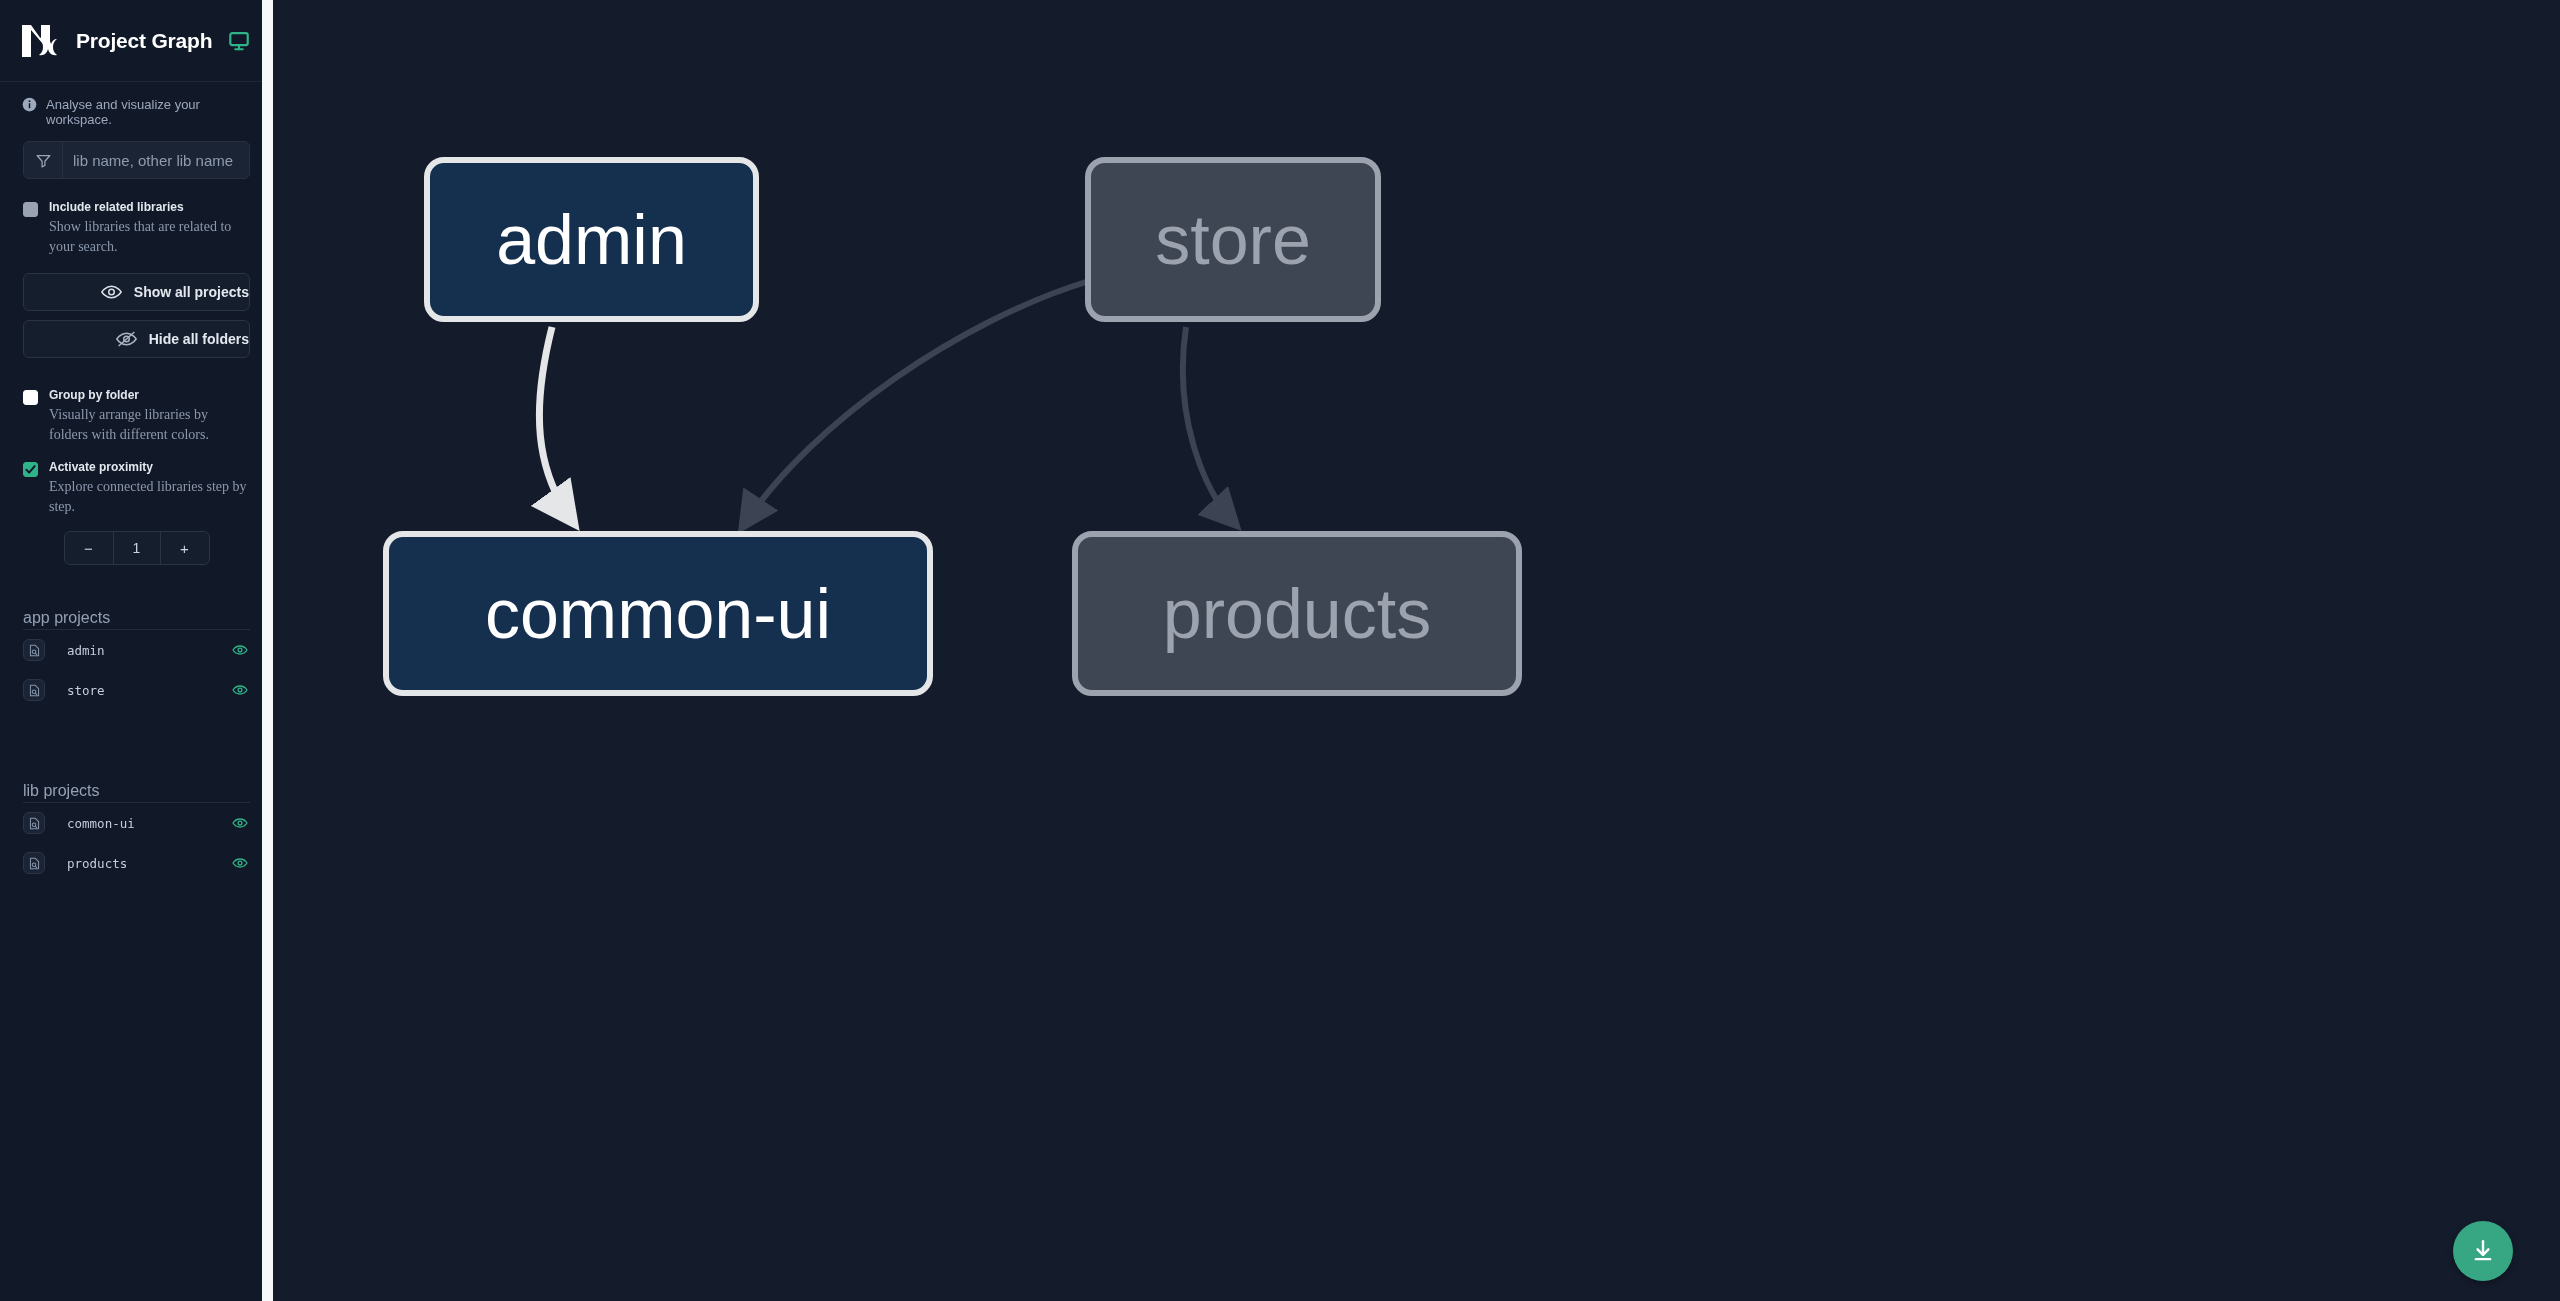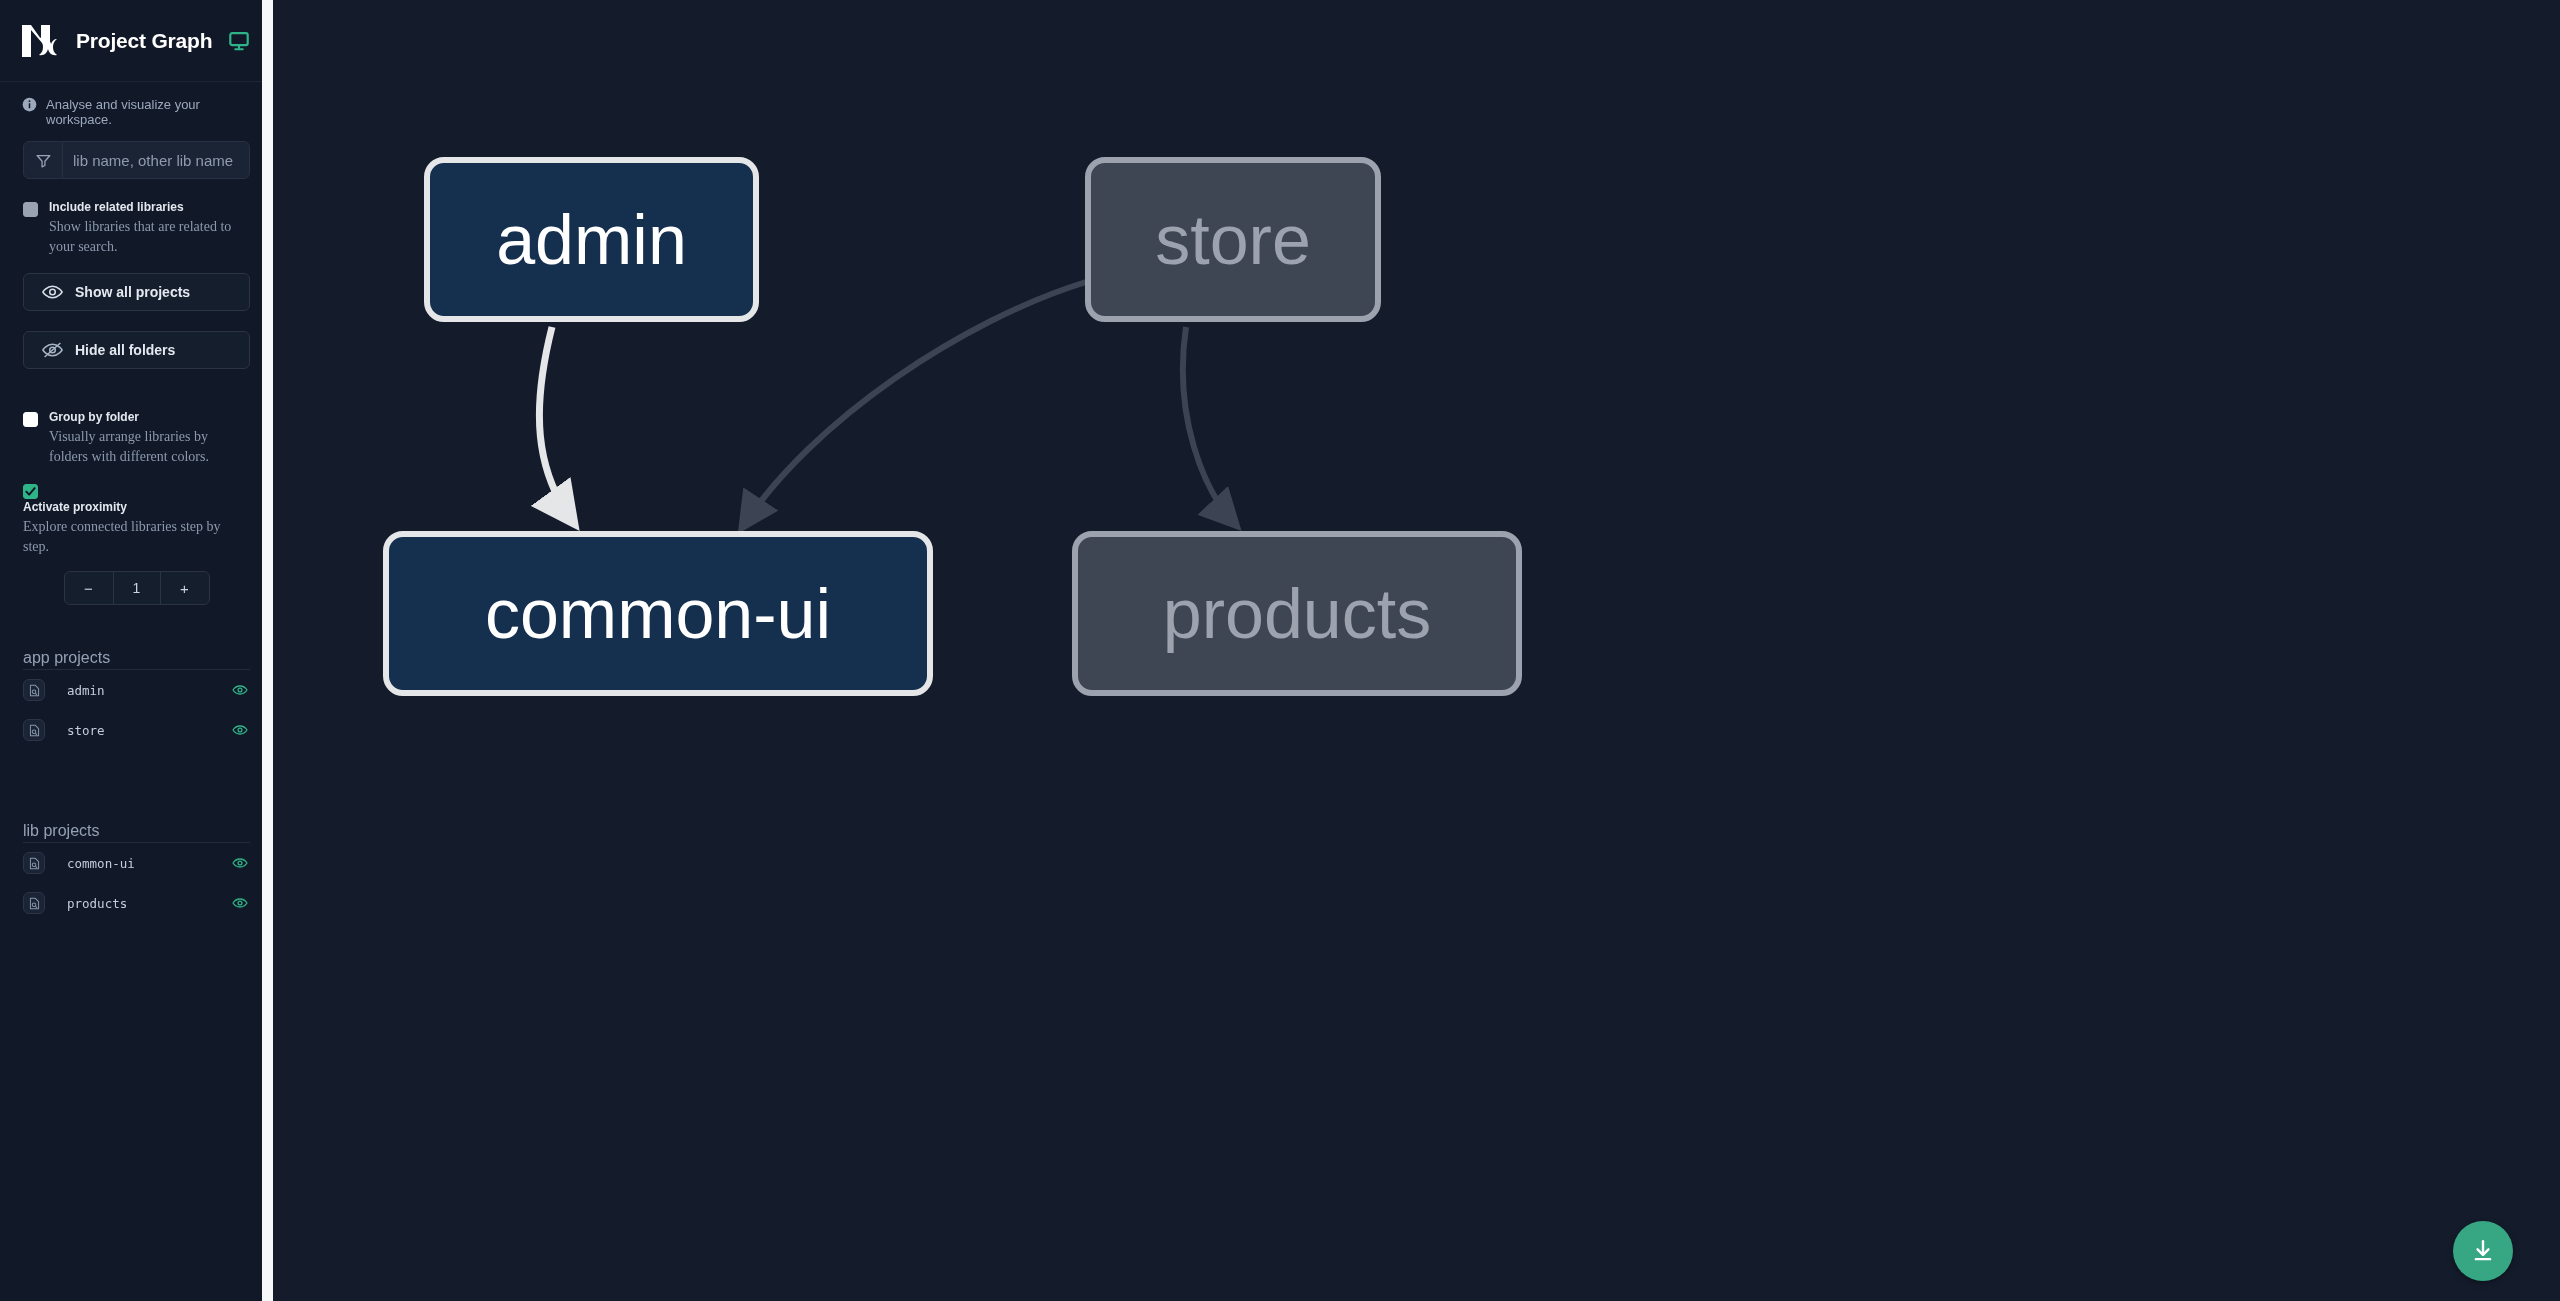--- a/index.html
+++ b/index.html
@@ -64,21 +64,21 @@
     height: 100%;
     background: transparent; border: 0; outline: none;
     color: #D7DEE8;
     font-family: "Liberation Sans", sans-serif;
     font-size: 15px;
     padding: 0 10px;
   }
   .sb-search input::placeholder { color: #8F9BAE; }
 
   .opt-block { padding: 20px 23px 0 23px; display: flex; }
-  .opt-block.tight { padding-top: 14px; flex-direction: column; }
+  .opt-block.tight { padding-top: 14px; }
   .cbx {
     width: 15px; height: 15px; flex: 0 0 15px;
     margin-top: 3px; margin-right: 11px;
     border-radius: 3px;
     background: #9AA3B2;
     border: 1px solid #9AA3B2;
   }
   .cbx.white { background: #FFFFFF; border-color: #FFFFFF; }
   .cbx.checked {
     background: #2FB489; border-color: #2FB489;
@@ -89,23 +89,24 @@
   .opt-title { color: #E4E9F0; font-size: 12px; font-weight: 700; line-height: 16px; }
   .opt-desc { color: #8C99AD; font-size: 14px; line-height: 20px; margin-top: 2px; font-family: Liberation Serif, serif; }
 
   .sb-btns { padding: 16px 23px 0 23px; }
   .sb-btn {
     display: flex; align-items: center;
     width: 100%; height: 38px;
     background: #151E2D;
     border: 1px solid #2A3446;
     border-radius: 6px;
-    margin-bottom: 20px;
+    margin-bottom: 9px;
     padding-left: 18px;
     cursor: pointer;
+    justify-content: flex-end;
   }
   .sb-btn .ic { width: 21px; height: 18px; flex:0 0 21px; margin-right: 12px; }
   .sb-btn span.lbl { color: #E4E9F0; font-size: 14px; font-weight: 700; }
 
   .stepper-wrap { padding: 14px 0 0 0; display: flex; justify-content: center; }
   .stepper {
     display: flex;
     border: 1px solid #2A3446;
     border-radius: 6px;
     overflow: hidden;

